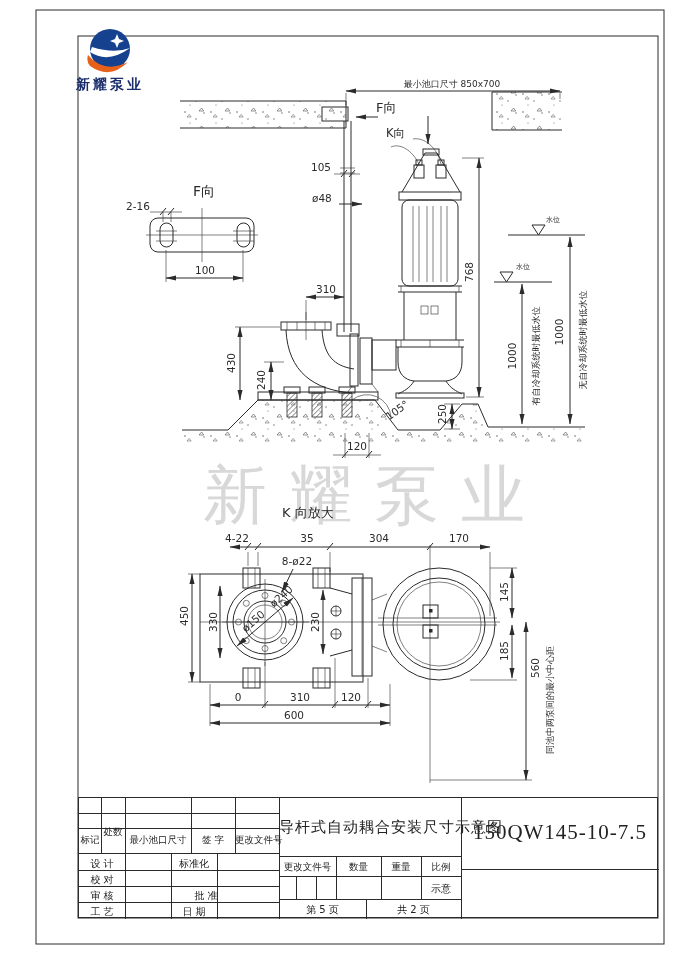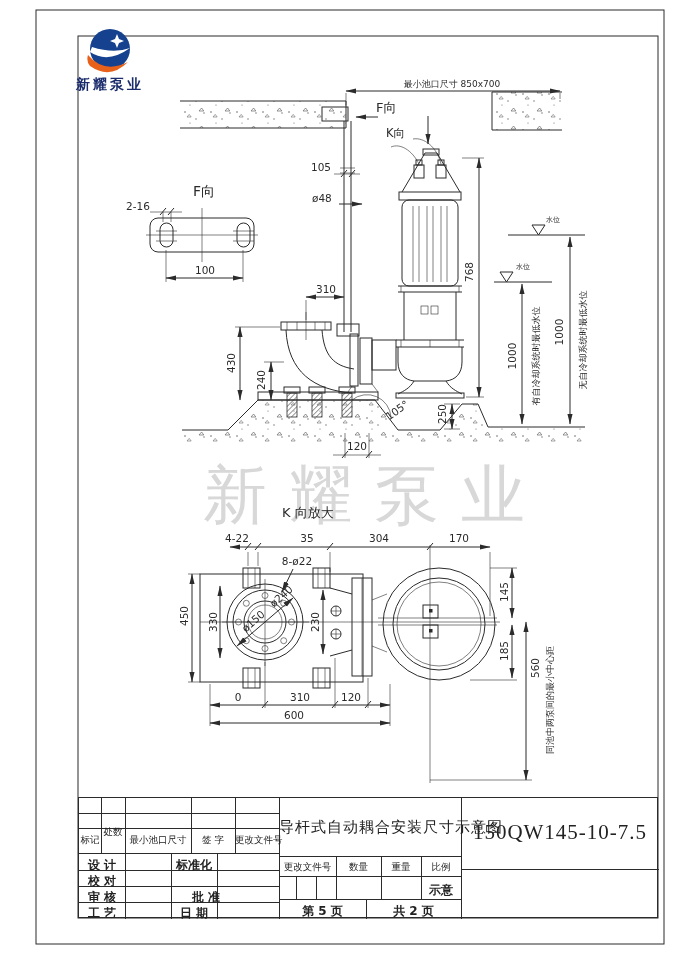--- a/index.html
+++ b/index.html
@@ -21,21 +21,21 @@
   .logo-text{position:absolute;left:-12px;top:50px;width:76px;text-align:center;
         font-family:"DejaVu Serif",serif;font-weight:bold;font-size:14px;
         letter-spacing:3px;color:#1a2c6b;white-space:nowrap;}
   
   .tb{position:absolute;left:78px;top:797px;width:580px;height:121px;
       border:1px solid #2b2b2b;box-sizing:border-box;z-index:3;background:transparent;}
   .tb .hl{position:absolute;height:1px;background:#2b2b2b;}
   .tb .vl{position:absolute;width:1px;background:#2b2b2b;}
   .tb span{position:absolute;display:block;text-align:center;font-size:9.5px;
       color:#222;white-space:nowrap;}
-  .tb .role{font-size:12px;font-weight:bold;}
+  .tb .role{font-size:10px;}
   .tb .title{font-size:15px;letter-spacing:1px;}
   .tb .model{font-family:"Liberation Serif",serif;font-size:21px;letter-spacing:1px;}
 </style>
 </head>
 <body>
 
 <div class="page">
 
   <div class="watermark">新耀泵业</div>
 

